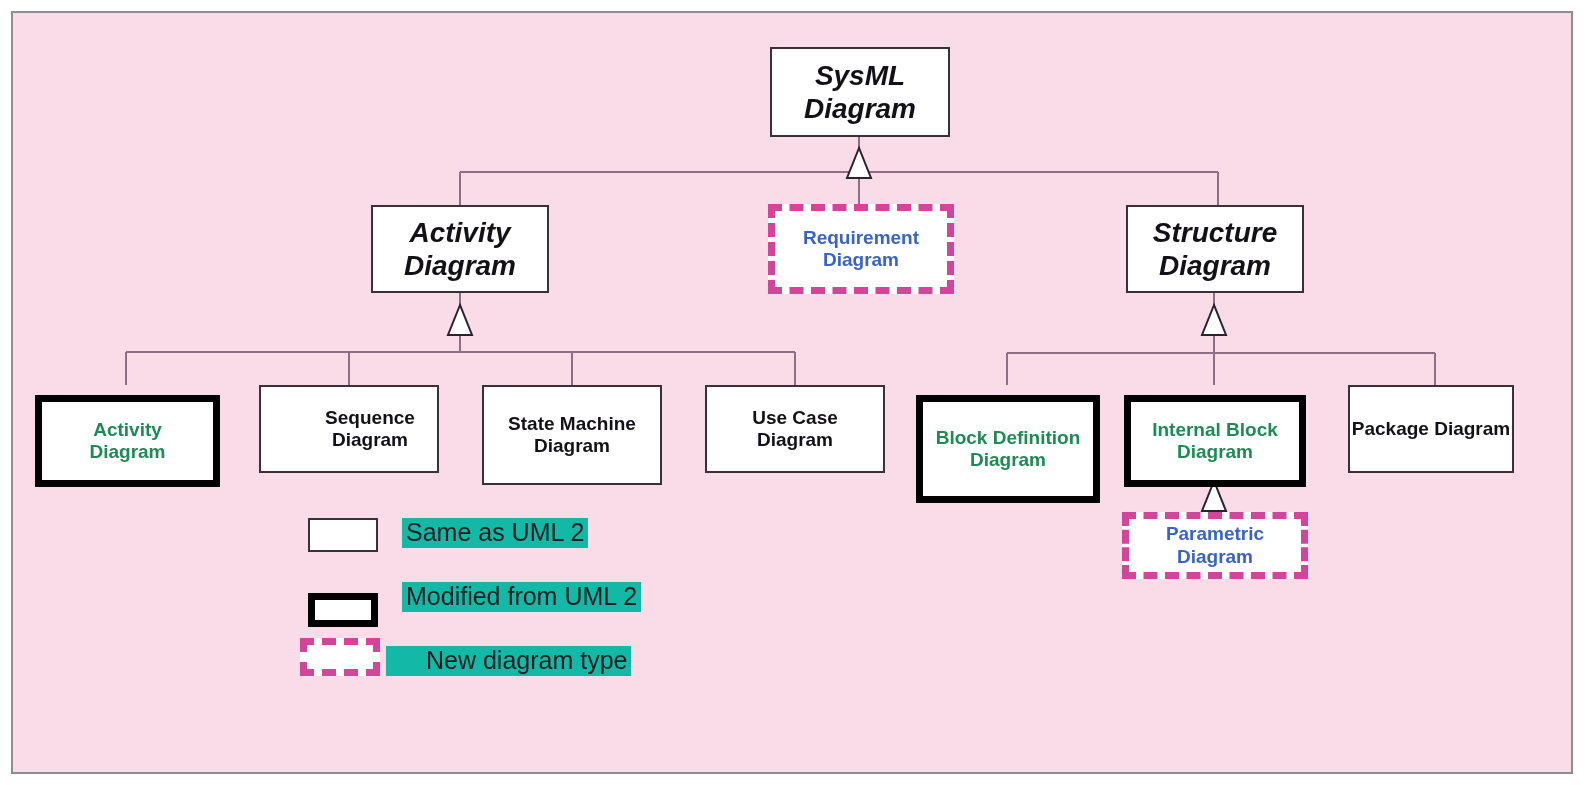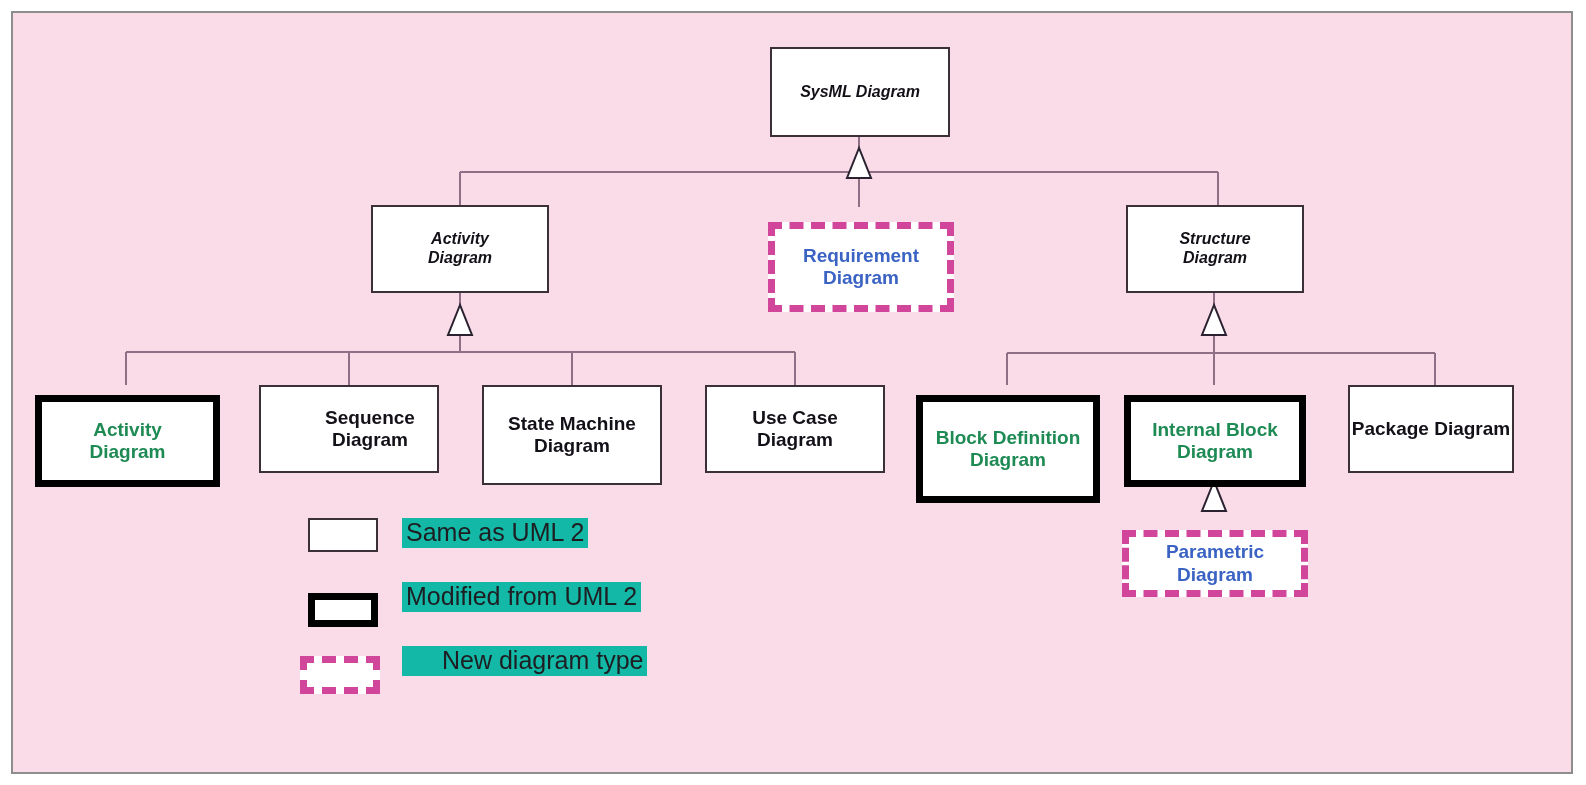--- a/index.html
+++ b/index.html
@@ -41,27 +41,27 @@
     text-align: center;
     line-height: 1.18;
   }
   .node .label {
     display: block;
     white-space: pre-line;
   }
   
   .b-thin   { border: 2px solid #3b2f38; }
   .b-thick  { border: 7px solid #000000; margin-top: 12px; }
-  .b-dashed { border: 7px dashed #d1469b; margin-top: 18px; }
+  .b-dashed { border: 7px dashed #d1469b; }
   
   .t-abstract {
     font-style: italic;
     font-weight: bold;
     color: #141018;
-    font-size: 16px;
+    font-size: 28px;
   }
   .t-plain {
     font-weight: bold;
     color: #141018;
     font-size: 19px;
   }
   .t-green {
     font-weight: bold;
     color: #1e8a54;
     font-size: 19px;
@@ -192,13 +192,13 @@
 Diagram</span>
 </div>
 
 <div class="legend-swatch b-thin" style="left:308px; top:518px;"></div>
 <div class="legend-text" style="left:402px; top:518px;">Same as UML 2</div>
 
 <div class="legend-swatch b-thick" style="left:308px; top:581px;"></div>
 <div class="legend-text" style="left:402px; top:582px;">Modified from UML 2</div>
 
 <div class="legend-swatch b-dashed" style="left:300px; top:638px; width:80px; height:38px;"></div>
-<div class="legend-text" style="left:402px; top:646px;padding-left:40px;">New diagram type</div>
+<div class="legend-text" style="left:386px; top:646px;padding-left:40px;">New diagram type</div>
 
 </body></html>

